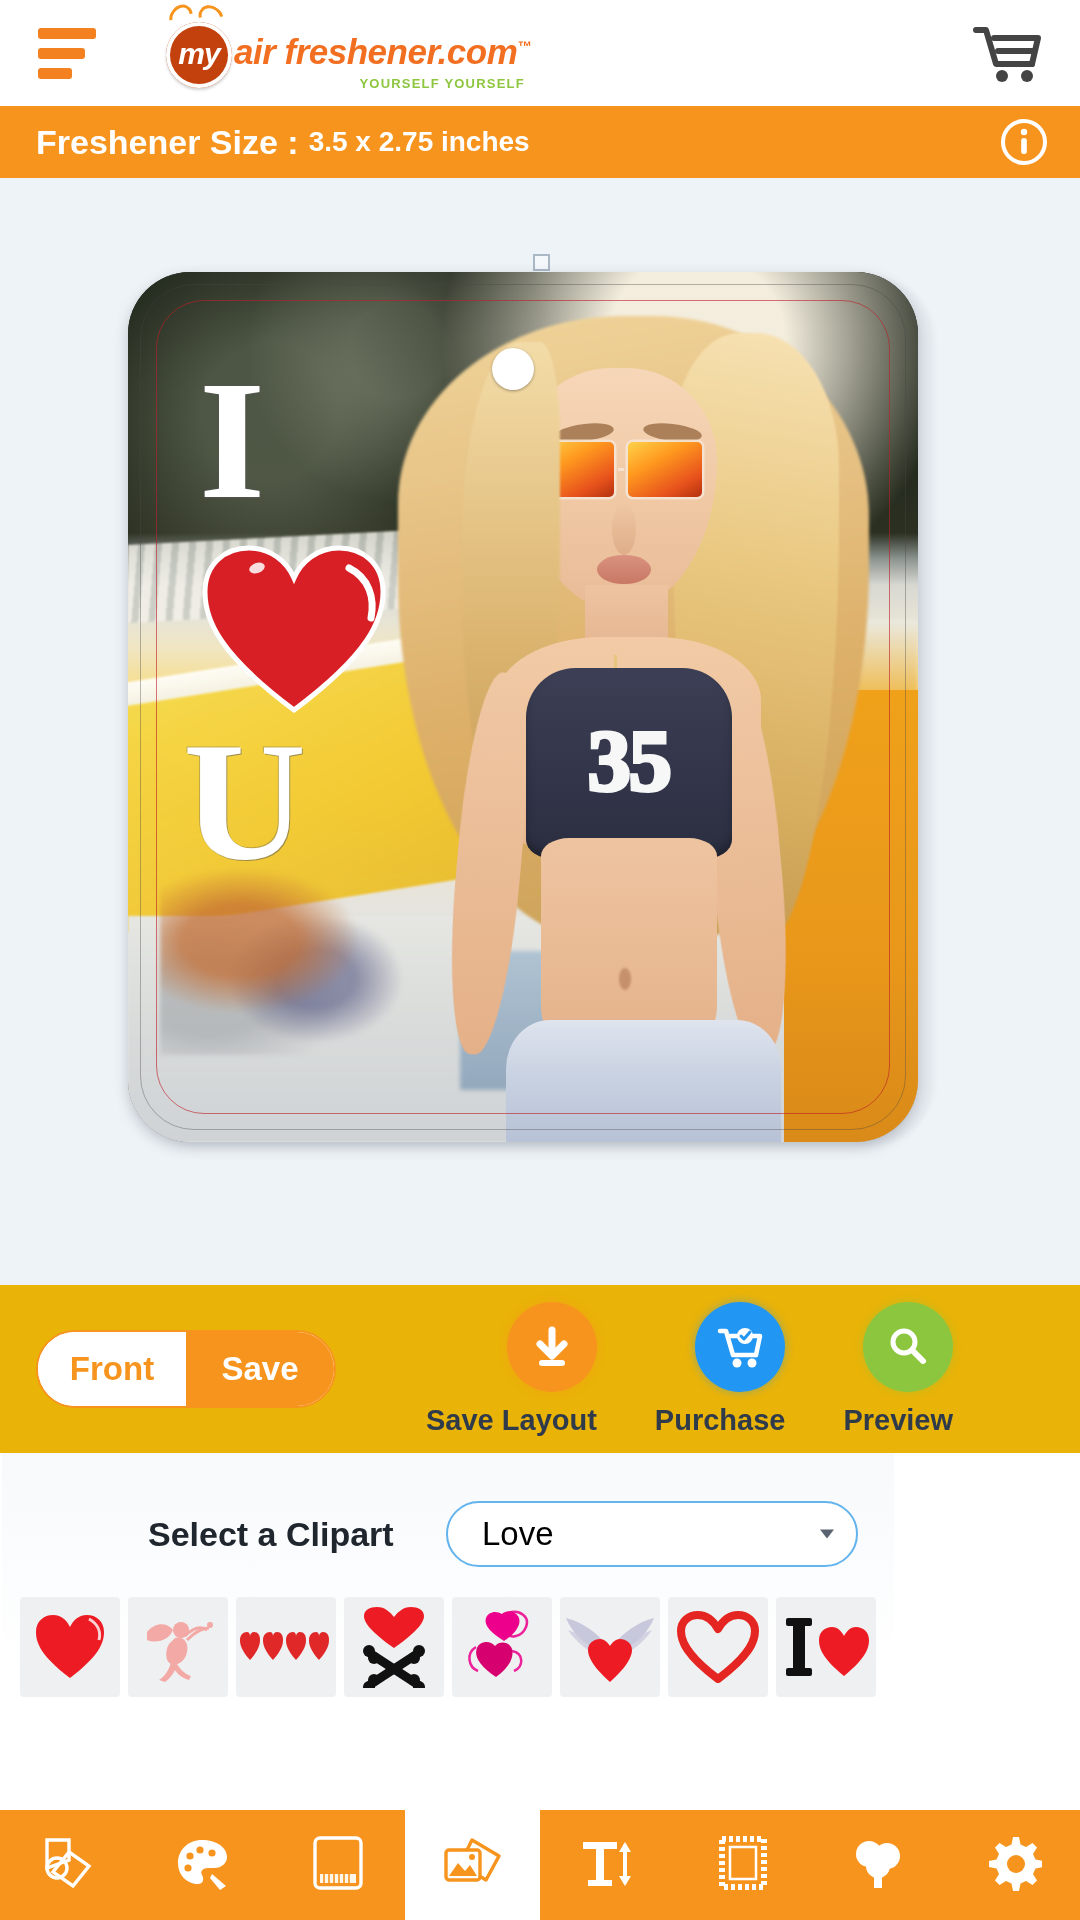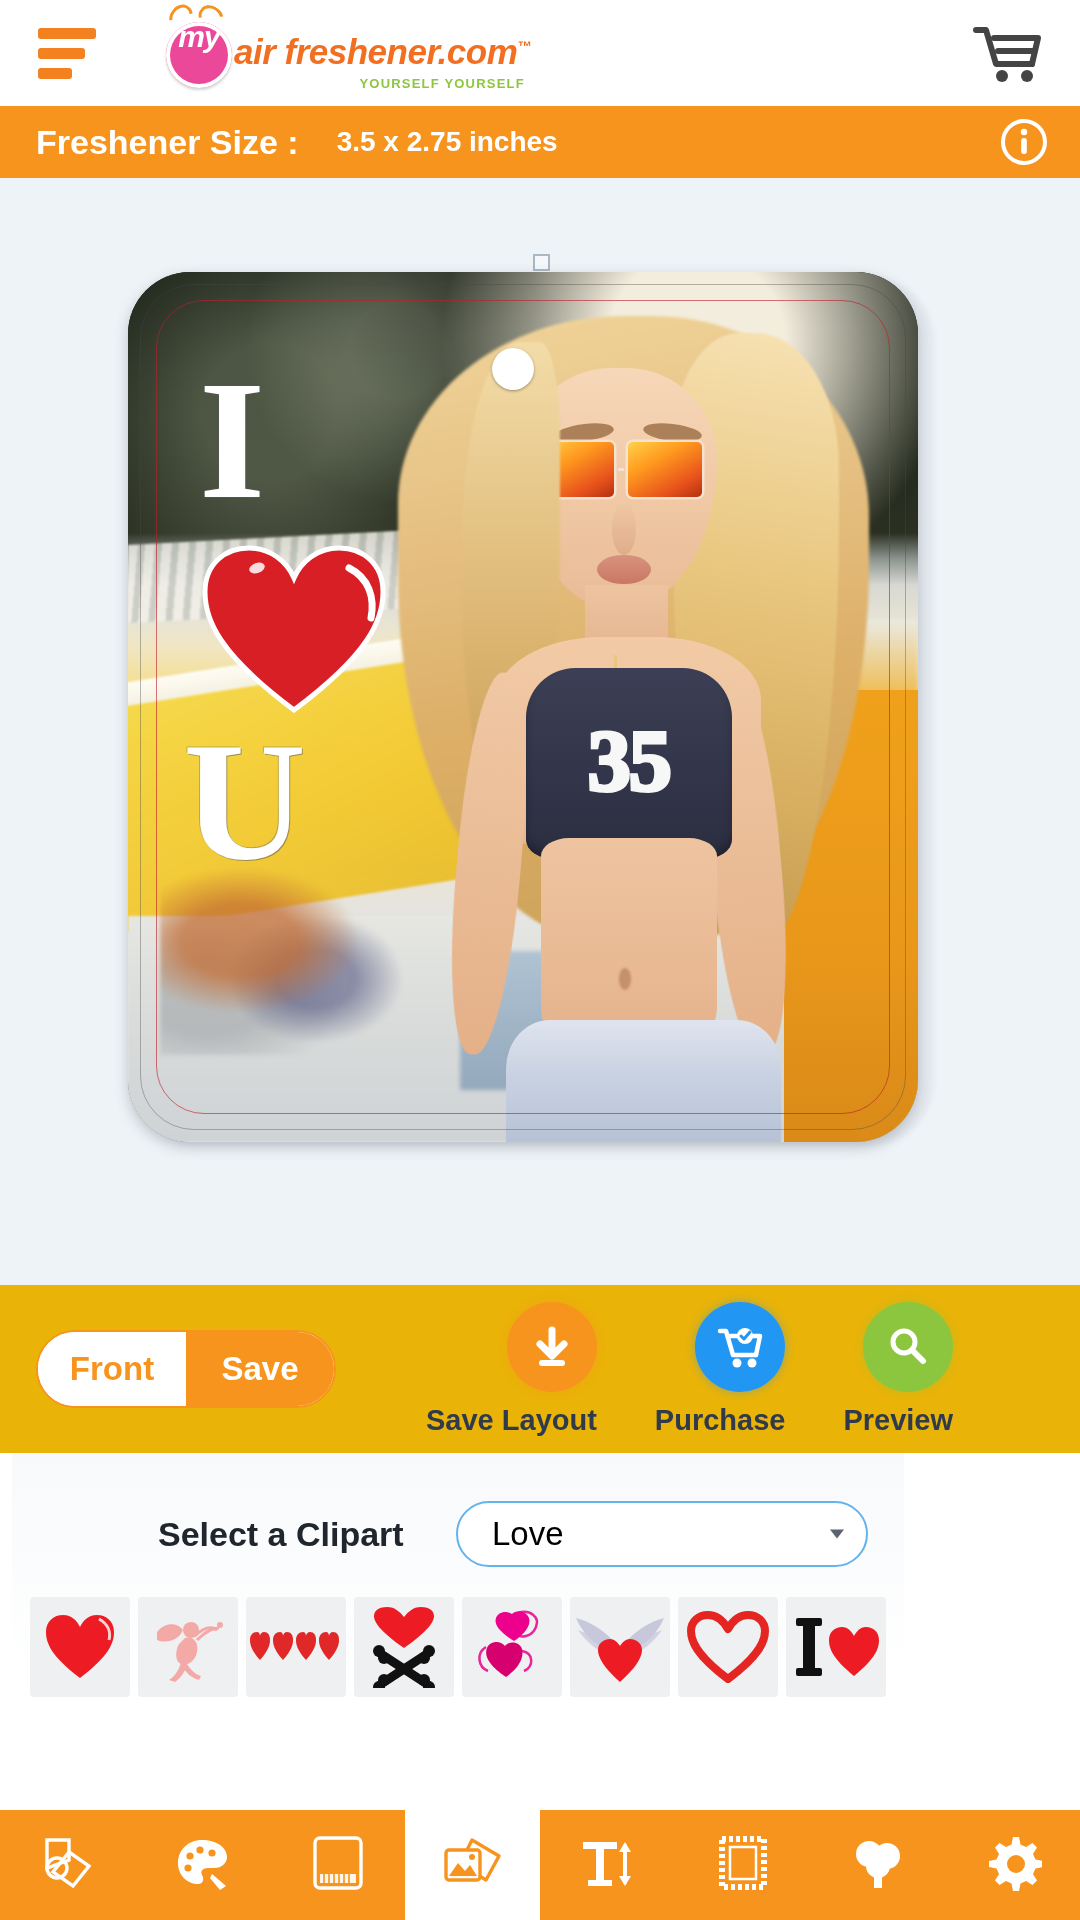--- a/index.html
+++ b/index.html
@@ -33,23 +33,23 @@
   .logo-badge { position:relative; width:78px; height:86px; }
   .logo-badge .ant-l, .logo-badge .ant-r {
     position:absolute; top:2px; width:26px; height:22px;
     border:3px solid #F7941E; border-radius:50%;
     border-bottom-color:transparent; border-left-color:transparent;
   }
   .logo-badge .ant-l { left:8px; transform:rotate(-55deg); }
   .logo-badge .ant-r { left:38px; transform:rotate(35deg) scaleX(-1); }
   .logo-badge .disc {
     position:absolute; left:6px; top:18px; width:66px; height:66px;
-    border-radius:50%; background:#ec4899;
+    border-radius:50%; background:#c2410c;
     box-shadow: inset 0 0 0 4px #ffffff, 0 2px 3px rgba(0,0,0,.18);
-    display:flex; justify-content:center;
+    display:flex; align-items:center; justify-content:center;
   }
   .logo-badge .disc span {
     color:#ffffff; font-size:30px; font-weight:bold; font-style:italic;
     letter-spacing:-1px; line-height:1; padding-bottom:3px;
   }
   .logo-text { margin-left:-4px; padding-top:30px; }
   .logo-main {
     font-size:35px; font-weight:bold; font-style:italic; color:#F26F21;
     letter-spacing:-0.5px; line-height:1; white-space:nowrap;
   }
@@ -59,21 +59,20 @@
     text-align:right; margin-top:7px; padding-right:6px;
   }
 
   .cart-icon { position:absolute; right:36px; top:24px; cursor:pointer; }
 
   
   .size-bar {
     position:absolute; left:0; top:106px; width:1080px; height:72px;
     background:#F7941E; display:flex; align-items:center;
     padding:0 30px 0 36px;
-    gap:28px;
   }
   .size-label { color:#ffffff; font-size:34px; font-weight:bold; white-space:nowrap; }
   .size-value { color:#ffffff; font-size:28px; font-weight:bold; margin-left:10px; white-space:nowrap; }
   .info-icon { margin-left:auto; cursor:pointer; line-height:0; }
 
   
   .stage {
     position:absolute; left:0; top:178px; width:1080px; height:1107px;
     background:#eef3f7;
   }
@@ -290,21 +289,21 @@
   .actions { display:flex; gap:58px; margin-left:90px; }
   .action { display:flex; flex-direction:column; align-items:flex-end; cursor:pointer; }
   .action .circ {
     width:90px; height:90px; border-radius:50%;
     display:flex; align-items:center; justify-content:center;
   }
   .action .lbl { margin-top:12px; font-size:29px; font-weight:bold; color:#2f3b4a; white-space:nowrap; }
 
   
   .clipart-sec {
-    position:absolute; left:12px; top:1453px; width:892px; height:357px;
+    position:absolute; left:2px; top:1453px; width:892px; height:357px;
     background:linear-gradient(180deg,#f7f9fb 0%, #ffffff 60%);
   }
   .clip-head { display:flex; align-items:center; padding:48px 36px 0 36px; }
   .clip-title { font-size:34px; font-weight:bold; color:#20262e; margin-left:110px; }
   .select-wrap {
     margin-left:auto; width:412px; height:66px; position:relative;
     border:2px solid #63b3ed; border-radius:34px; background:#ffffff;
     display:flex; align-items:center; padding:0 34px; cursor:pointer;
   }
   .select-wrap .val { font-size:33px; color:#000000; }

